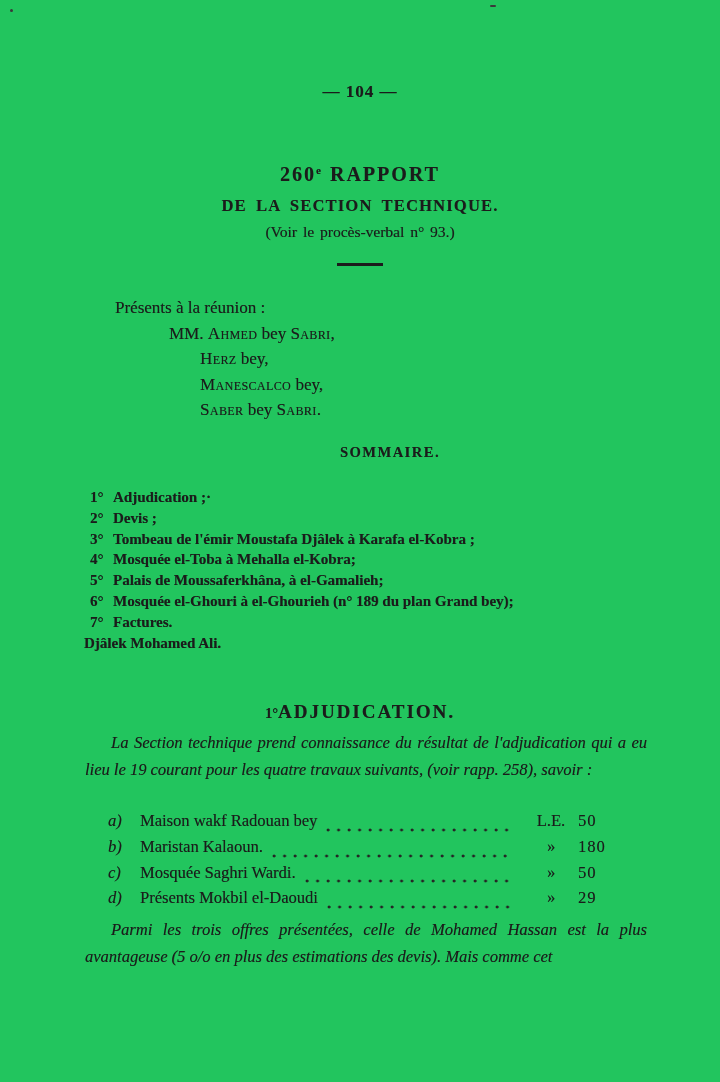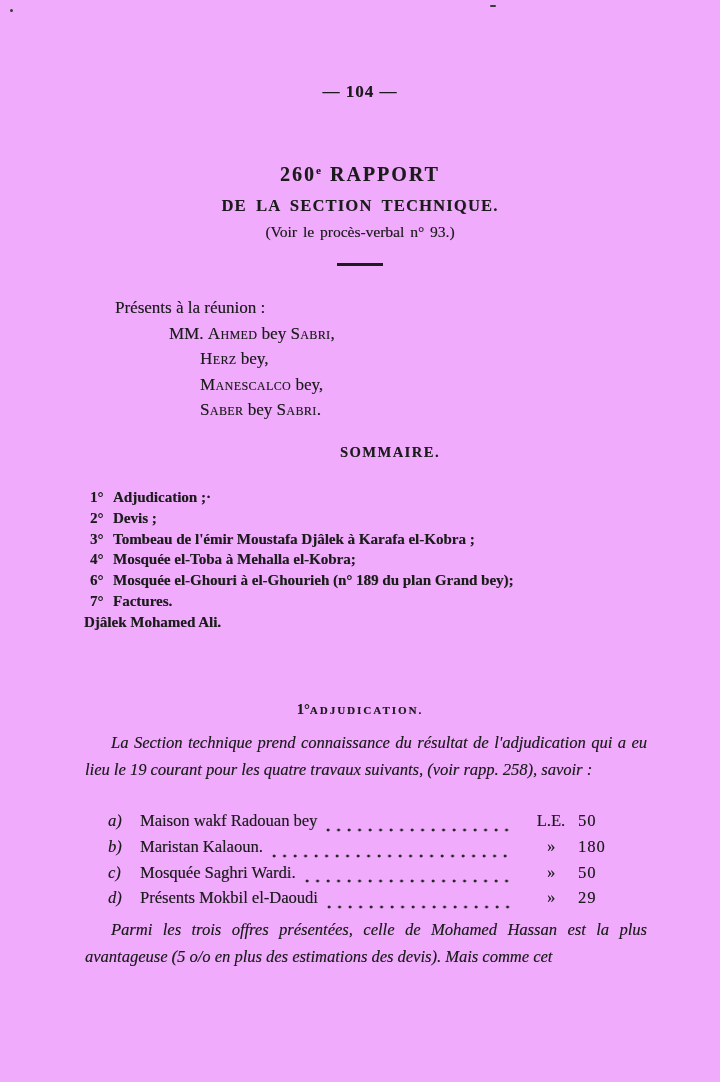--- a/index.html
+++ b/index.html
@@ -1,20 +1,20 @@
 <!DOCTYPE html>
 <html><head>
 <meta charset="utf-8">
 <style>
   html, body { margin: 0; padding: 0; background: #ffffff; }
   .page {
     position: relative;
     width: 720px;
     height: 1082px;
-    background: #f0abfc;
+    background: #22c55e;
     font-family: "Liberation Serif", serif;
     color: #1b1b1b;
     overflow: hidden;
     text-shadow: 0.3px 0.2px 0 rgba(25,25,25,0.45);
   }
   .speck { position: absolute; background: #3a3a3a; border-radius: 50%; }
   .speck.s1 { left: 10px; top: 9px;  width: 3px; height: 3px; }
   .speck.s2 { left: 490px; top: 5px; width: 6px; height: 2px; border-radius: 1px; }
 
   .page-number {
@@ -41,21 +41,21 @@
   }
   .sommaire { position: absolute; top: 487px; left: 90px; width: 560px;
     font-size: 15px; font-weight: 700; line-height: 20.8px; }
   .som-row .num { display: inline-block; width: 23px; }
   .som-row.hang { margin-left: -6px; }
 
   .section-head {
     position: absolute; top: 701px; left: 0; width: 720px; text-align: center;
     font-size: 14.5px; font-weight: 700;
   }
-  .section-head .word { letter-spacing: 2px; margin-left: 0; font-size: 11px; }
+  .section-head .word { letter-spacing: 2px; margin-left: 0; font-size: 19px; }
 
   .para {
     position: absolute; left: 85px; width: 562px;
     font-size: 16.5px; line-height: 27px; text-align: justify; text-indent: 26px; font-style: italic;
   }
   .para1 { top: 729px; }
   .para2 { top: 916px; }
 
   .adj-table { position: absolute; top: 811px; left: 108px; width: 516px; font-size: 16.5px; }
   .adj-row { display: flex; align-items: baseline; height: 25.8px; }
@@ -97,20 +97,21 @@
     </div>
   </div>
 
   <div class="sommaire-head">SOMMAIRE.</div>
 
   <div class="sommaire">
     <div class="som-row"><span class="num">1°</span><span>Adjudication ;·</span></div>
     <div class="som-row"><span class="num">2°</span><span>Devis ;</span></div>
     <div class="som-row"><span class="num">3°</span><span>Tombeau de l'émir Moustafa Djâlek à Karafa el-Kobra ;</span></div>
     <div class="som-row"><span class="num">4°</span><span>Mosquée el-Toba à Mehalla el-Kobra;</span></div>
+    <div class="som-row"><span class="num">5°</span><span>Palais de Moussaferkhâna, à el-Gamalieh;</span></div>
     <div class="som-row"><span class="num">6°</span><span>Mosquée el-Ghouri à el-Ghourieh (n° 189 du plan Grand bey);</span></div>
     <div class="som-row"><span class="num">7°</span><span>Factures.</span></div>
     <div class="som-row hang"><span>Djâlek Mohamed Ali.</span></div>
   </div>
 
   <div class="section-head"><span>1°</span><span class="word">ADJUDICATION.</span></div>
 
   <div class="para para1">La Section technique prend connaissance du résultat de l'adjudication qui a eu lieu le 19 courant pour les quatre travaux suivants, (voir rapp. 258), savoir :</div>
 
   <div class="adj-table">

